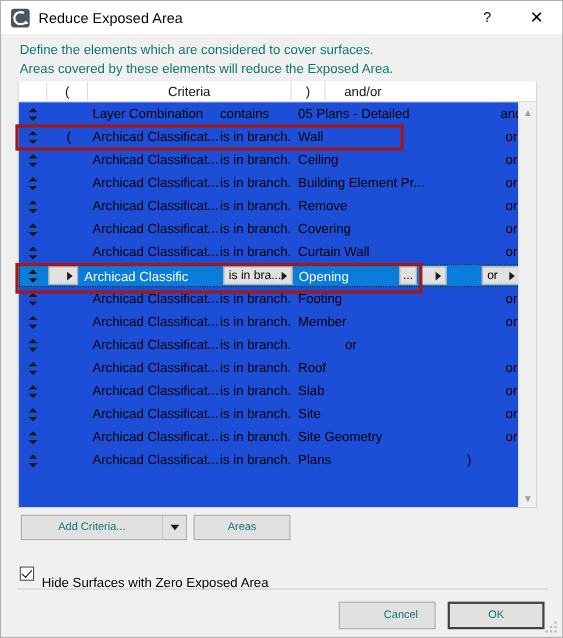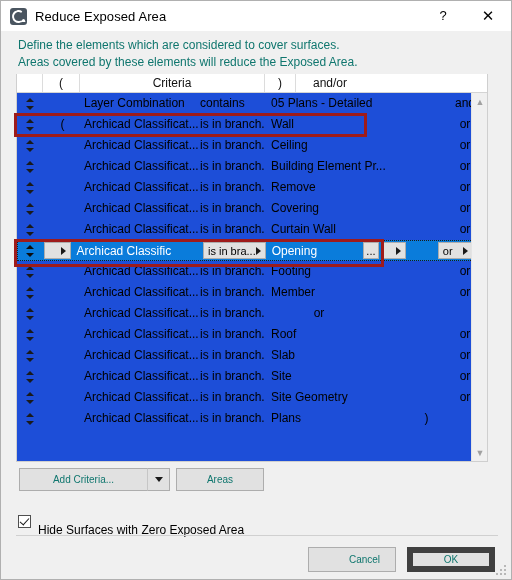--- a/index.html
+++ b/index.html
@@ -258,21 +258,21 @@
     position: absolute; left: 15px; top: 534px;
     width: 482px; height: 1px; background: #d0d0d0;
   }
   #cancel-btn {
     position: absolute; left: 307px; top: 546px;
     width: 88px; height: 25px; padding-left: 25px;
   }
   #ok-btn {
     position: absolute; left: 406px; top: 546px;
     width: 88px; height: 25px;
-    border: 6px solid #404040;
+    border: 2px solid #404040;
     background: #e1e1e1;
   }
   #resize-grip {
     position: absolute; right: 3px; bottom: 2px;
     width: 12px; height: 12px;
   }
   #resize-grip i {
     position: absolute; width: 2px; height: 2px; background: #b8b8b8;
   }
 </style>

